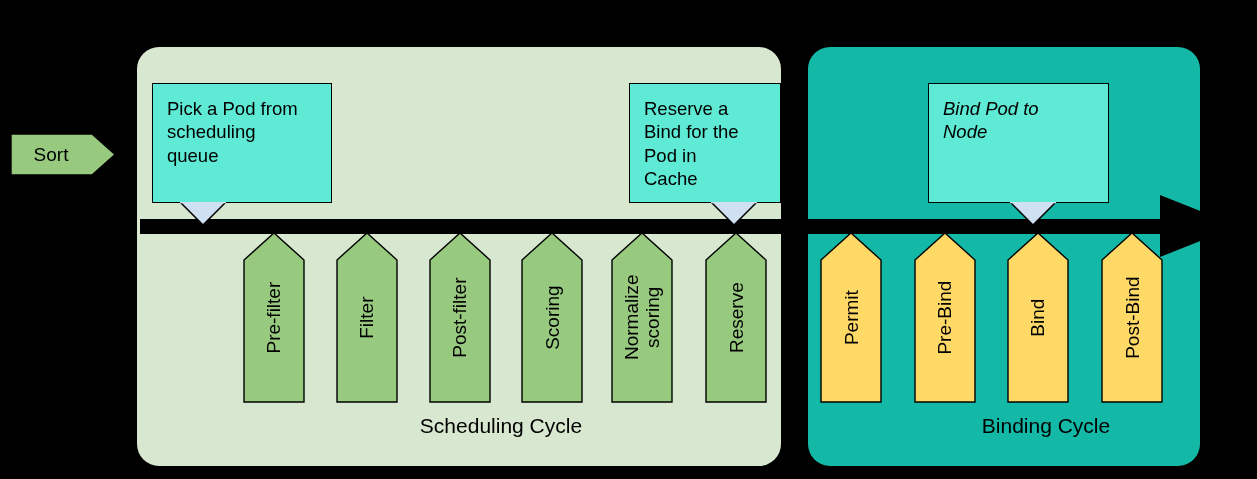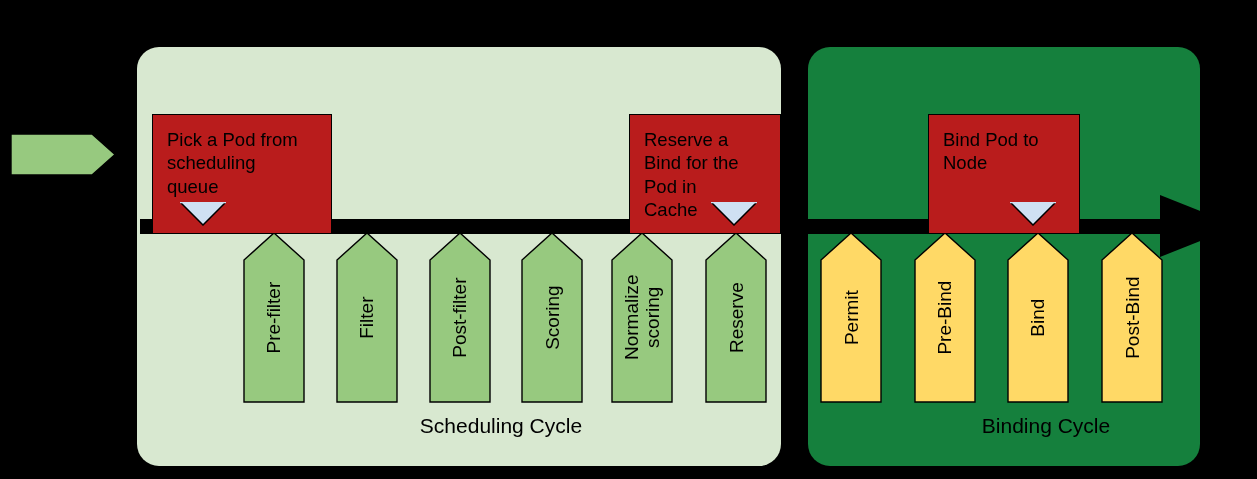--- a/index.html
+++ b/index.html
@@ -47,21 +47,21 @@
     border-radius: 22px;
   }
   #panel-scheduling {
     left: 137px;
     width: 644px;
     background: #d8e8d0;
   }
   #panel-binding {
     left: 808px;
     width: 392px;
-    background: #15803d;
+    background: #14b8a6;
   }
   .panel-caption {
     position: absolute;
     bottom: 28px;
     left: 0;
     width: 100%;
     text-align: center;
     font-size: 21px;
     color: #000000;
     padding-left: 42px;
@@ -128,27 +128,26 @@
   
   .callout {
     position: absolute;
     box-sizing: border-box;
   }
   .callout-body {
     position: relative;
     box-sizing: border-box;
     width: 100%;
     height: 100%;
-    background: #b91c1c;
+    background: #5eead4;
     border: 1.5px solid #000000;
     padding: 13px 28px 0 14px;
     font-size: 18.5px;
     line-height: 1.27;
     color: #000000;
-    margin-top: 31px;
   }
   .callout-tail {
     position: absolute;
     top: 100%;
     width: 46px;
     height: 24px;
     margin-top: -1px;
   }
   .callout-tail svg { display: block; }
 </style>
@@ -163,20 +162,21 @@
 
   <div class="panel" id="panel-binding">
     <div class="panel-caption">Binding Cycle</div>
   </div>
 
   <div id="sort-arrow">
     <svg width="106" height="43" viewBox="0 0 106 43">
       <polygon points="1,1 82,1 105,21.5 82,42 1,42" fill="#97c97f" stroke="#000000" stroke-width="1.4"></polygon>
     </svg>
   </div>
+  <div id="sort-label">Sort</div>
 
   <div id="timeline-bar"></div>
   <div id="timeline-head"></div>
 
   <div id="stages-layer">
       <div class="stage" style="left: 243px;">
         <svg width="62" height="171" viewBox="0 0 62 171">
           <polygon points="1,170 1,28 31,1 61,28 61,170" fill="#97c97f" stroke="#000000" stroke-width="1.4"></polygon>
         </svg>
         <div class="stage-label">
@@ -269,21 +269,21 @@
       </div>
       <div class="callout" style="left: 629px; top: 83px; width: 152px; height: 120px;">
         <div class="callout-body">Reserve a Bind for the Pod in Cache</div>
         <div class="callout-tail" style="left: 82px;">
           <svg width="46" height="24" viewBox="0 0 46 24">
             <polygon points="0,0 46,0 23,23" fill="#cfe0f3" stroke="#000000" stroke-width="1.5" stroke-linejoin="miter"></polygon>
             <line x1="0" y1="0" x2="46" y2="0" stroke="#cfe0f3" stroke-width="2.5"></line>
           </svg>
         </div>
       </div>
-      <div class="callout" style="left: 928px; top: 83px; width: 152px; height: 120px;">
+      <div class="callout" style="left: 928px; top: 83px; width: 181px; height: 120px; font-style: italic;">
         <div class="callout-body">Bind Pod to Node</div>
         <div class="callout-tail" style="left: 82px;">
           <svg width="46" height="24" viewBox="0 0 46 24">
             <polygon points="0,0 46,0 23,23" fill="#cfe0f3" stroke="#000000" stroke-width="1.5" stroke-linejoin="miter"></polygon>
             <line x1="0" y1="0" x2="46" y2="0" stroke="#cfe0f3" stroke-width="2.5"></line>
           </svg>
         </div>
       </div>
     </div>
 

